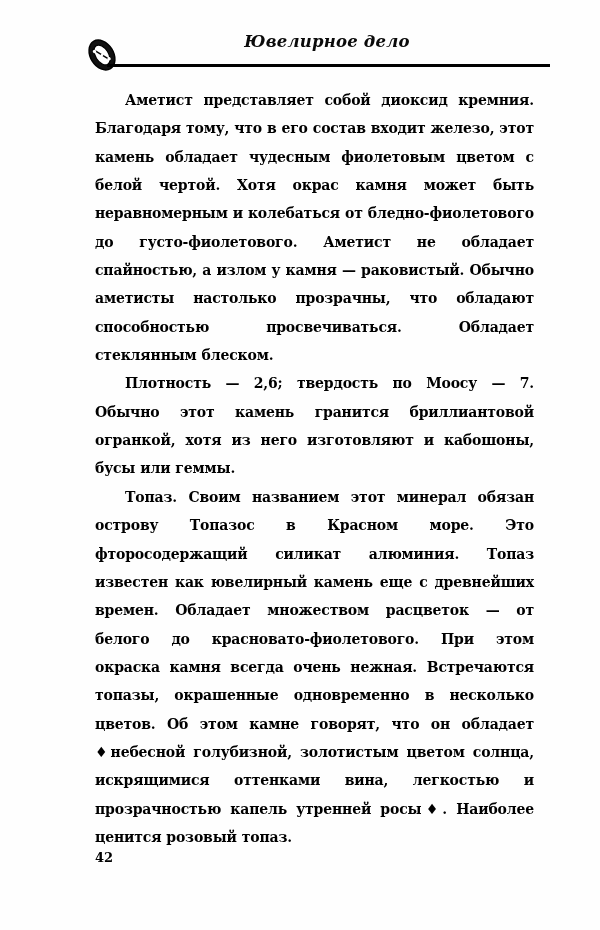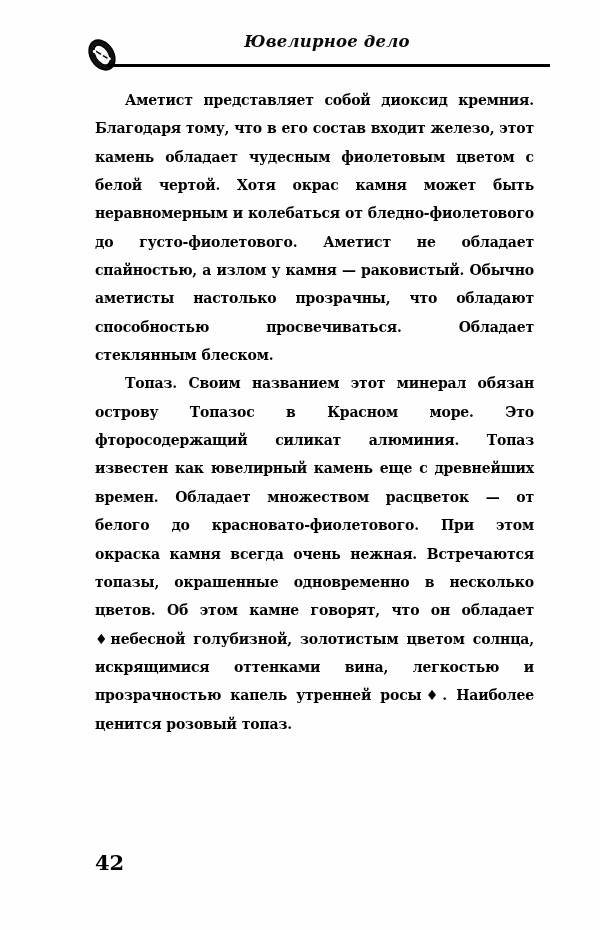--- a/index.html
+++ b/index.html
@@ -93,21 +93,21 @@
     margin-top: 0px;
   }
 
   
   .folio {
     position: absolute;
     left: 95px;
     top: 850px;
     font-family: "DejaVu Serif", "Liberation Serif", serif;
     font-weight: bold;
-    font-size: 21px;
+    font-size: 13px;
     color: #000000;
     text-align: center;
   }
 </style>
 </head>
 <body>
 
 <div class="page">
 
   <div class="running-head">
@@ -126,20 +126,21 @@
     </span>
 
     <div class="head-title">Ювелирное дело</div>
 
     <div class="head-rule"></div>
   </div>
 
   <div class="textblock">
     <p class="para">Аметист представляет собой диоксид кремния. Благодаря тому, что в его состав входит железо, этот камень обладает чудесным фиолетовым цветом с белой чертой. Хотя окрас камня может быть неравномерным и колебаться от бледно-фиолетового до густо-фиолетового. Аметист не обладает спайностью, а излом у камня — раковистый. Обычно аметисты настолько прозрачны, что обладают способностью просвечиваться. Обладает стеклянным блеском.</p>
 
+    <p class="para">Плотность — 2,6; твердость по Моосу — 7. Обычно этот камень гранится бриллиантовой огранкой, хотя из него изготовляют и кабошоны, бусы или геммы.</p>
 
     <p class="para">Топаз. Своим названием этот минерал обязан острову Топазос в Красном море. Это фторосодержащий силикат алюминия. Топаз известен как ювелирный камень еще с древнейших времен. Обладает множеством расцветок — от белого до красновато-фиолетового. При этом окраска камня всегда очень нежная. Встречаются топазы, окрашенные одновременно в несколько цветов. Об этом камне говорят, что он обладает ♦небесной голубизной, золотистым цветом солнца, искрящимися оттенками вина, легкостью и прозрачностью капель утренней росы♦. Наиболее ценится розовый топаз.</p>
 
   </div>
 
   <div class="folio">42</div>
 
 </div>
 
 </body></html>

